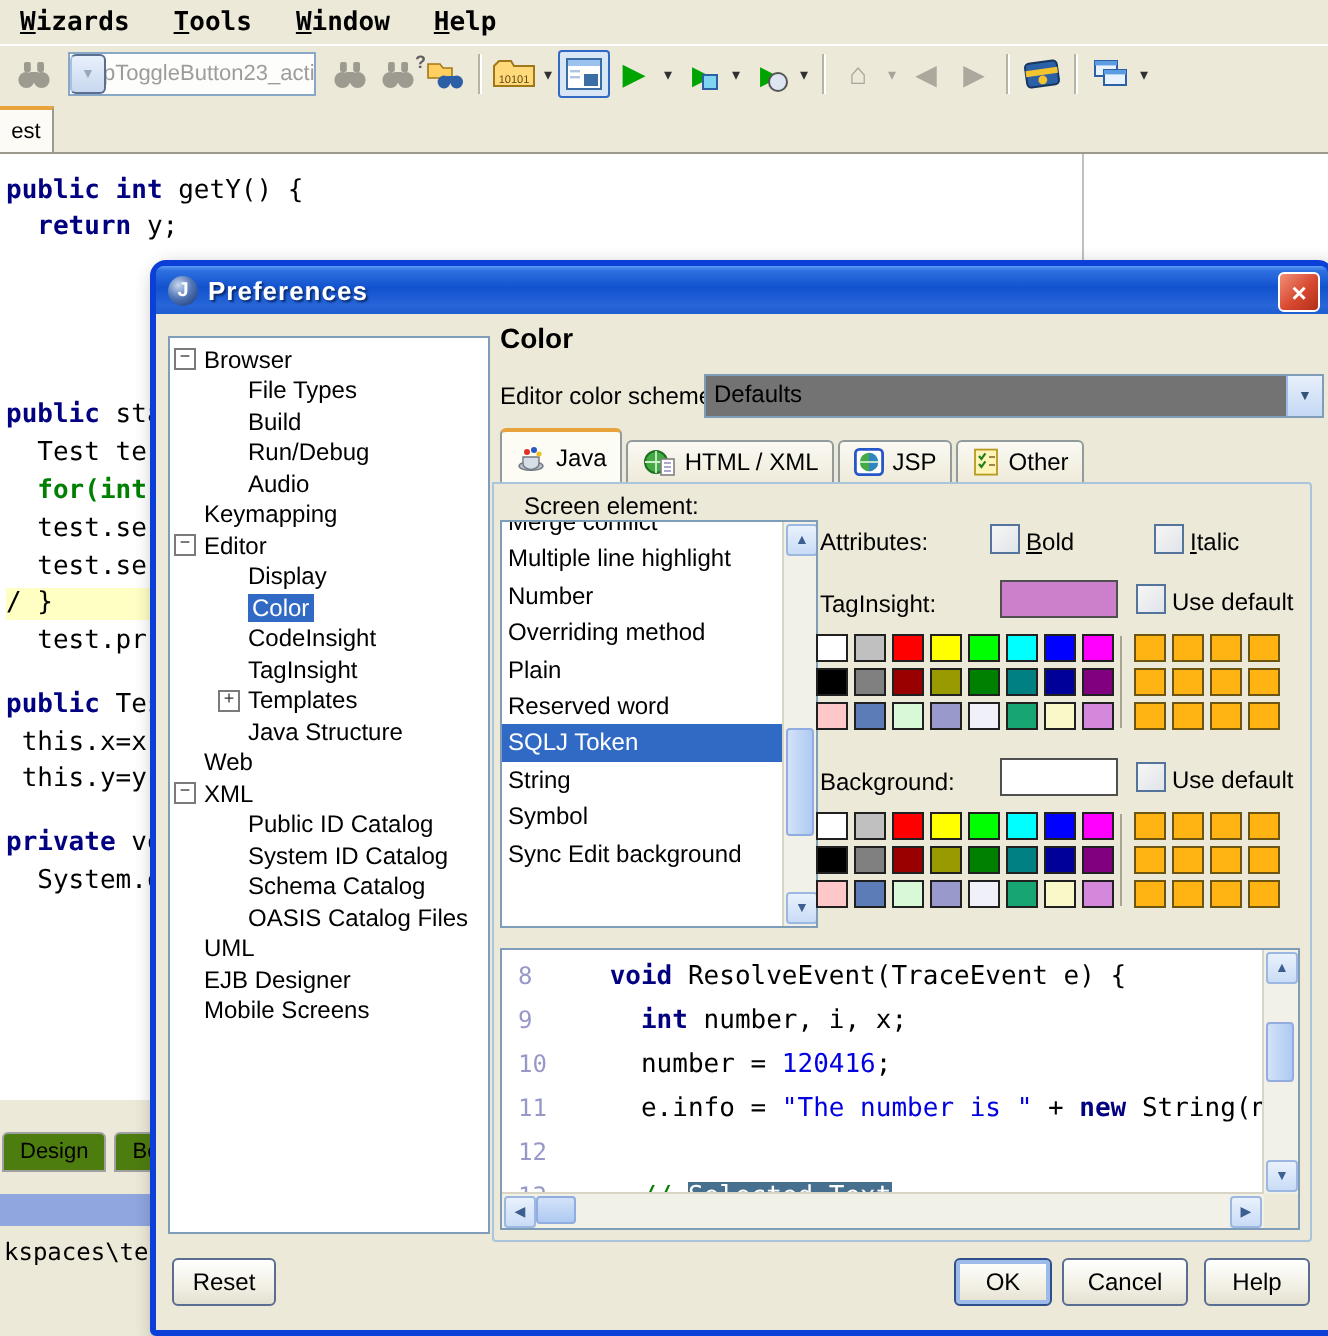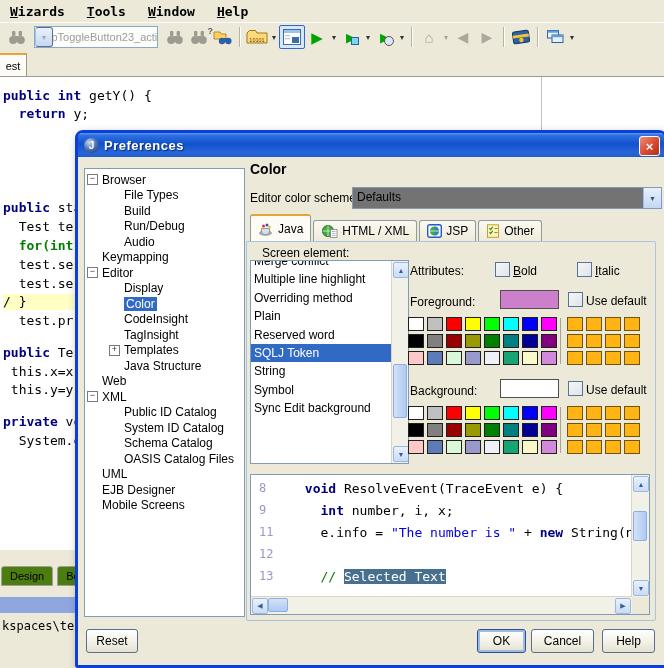--- a/index.html
+++ b/index.html
@@ -452,20 +452,21 @@
             <span>Other</span>
           </div>
         </div>
       <div class="tabpanel"></div>
 
       <div class="se-label">Screen element:</div>
       <div class="selist">
         <div class="se-items">
             <div class="li-row" style="margin-top: -9px;">Merge conflict</div>
             <div class="li-row">Multiple line highlight</div>
+            <div class="li-row">Number</div>
             <div class="li-row">Overriding method</div>
             <div class="li-row">Plain</div>
             <div class="li-row">Reserved word</div>
             <div class="li-row sel">SQLJ Token</div>
             <div class="li-row">String</div>
             <div class="li-row">Symbol</div>
             <div class="li-row">Sync Edit background</div>
           </div>
         <div class="sbv">
           <div class="sb-btn b-top">▲</div>
@@ -473,21 +474,21 @@
           <div class="sb-btn b-bot">▼</div>
         </div>
       </div>
 
       <div class="attr-label">Attributes:</div>
       <span class="cb" style="left:417px;top:105px;"></span>
       <span class="cb-label hot" style="left:435px;top:107px;">Bold</span>
       <span class="cb" style="left:499px;top:105px;"></span>
       <span class="cb-label hot" style="left:517px;top:107px;">Italic</span>
 
-      <div class="cb-label" style="left:332px;top:138px;">Foreground:</div>
+      <div class="cb-label" style="left:332px;top:138px;">TagInsight:</div>
       <div class="swatch" style="left: 422px; top: 133px; background: rgb(204, 128, 204);"></div>
       <span class="cb" style="left:490px;top:135px;"></span>
       <span class="cb-label" style="left:508px;top:137px;">Use default</span>
 
       <div class="pal" style="left:330px;top:160px;">
           <div class="cell" style="background: rgb(255, 255, 255);"></div>
           <div class="cell" style="background: rgb(192, 192, 192);"></div>
           <div class="cell" style="background: rgb(255, 0, 0);"></div>
           <div class="cell" style="background: rgb(255, 255, 0);"></div>
           <div class="cell" style="background: rgb(0, 255, 0);"></div>
@@ -578,20 +579,24 @@
         <div class="pv-lines">
             <div class="pv-line">
               <span class="pv-num">8</span>
               <span class="pv-code"><span class="seg-pl"> </span><span class="seg-kw">void</span><span class="seg-pl"> ResolveEvent(TraceEvent e) {</span></span>
             </div>
             <div class="pv-line">
               <span class="pv-num">9</span>
               <span class="pv-code"><span class="seg-pl">   </span><span class="seg-kw">int</span><span class="seg-pl"> number, i, x;</span></span>
             </div>
             <div class="pv-line">
+              <span class="pv-num">10</span>
+              <span class="pv-code"><span class="seg-pl">   number = </span><span class="seg-num">120416</span><span class="seg-pl">;</span></span>
+            </div>
+            <div class="pv-line">
               <span class="pv-num">11</span>
               <span class="pv-code"><span class="seg-pl">   e.info = </span><span class="seg-str">"The number is " </span><span class="seg-pl">+ </span><span class="seg-kw">new</span><span class="seg-pl"> String(numbe</span></span>
             </div>
             <div class="pv-line">
               <span class="pv-num">12</span>
               <span class="pv-code"></span>
             </div>
             <div class="pv-line">
               <span class="pv-num">13</span>
               <span class="pv-code"><span class="seg-pl">   </span><span class="seg-cmt">// </span><span class="seg-sel">Selected Text</span></span>

